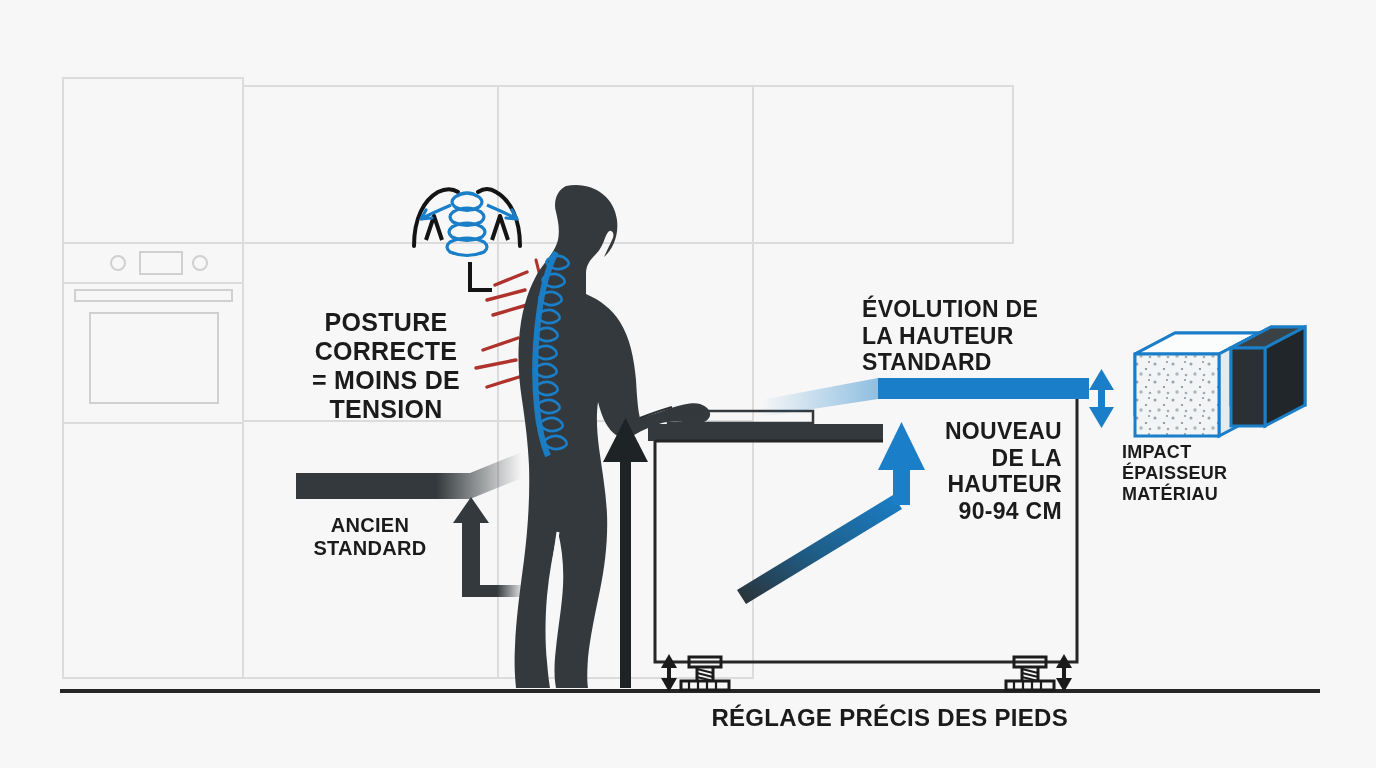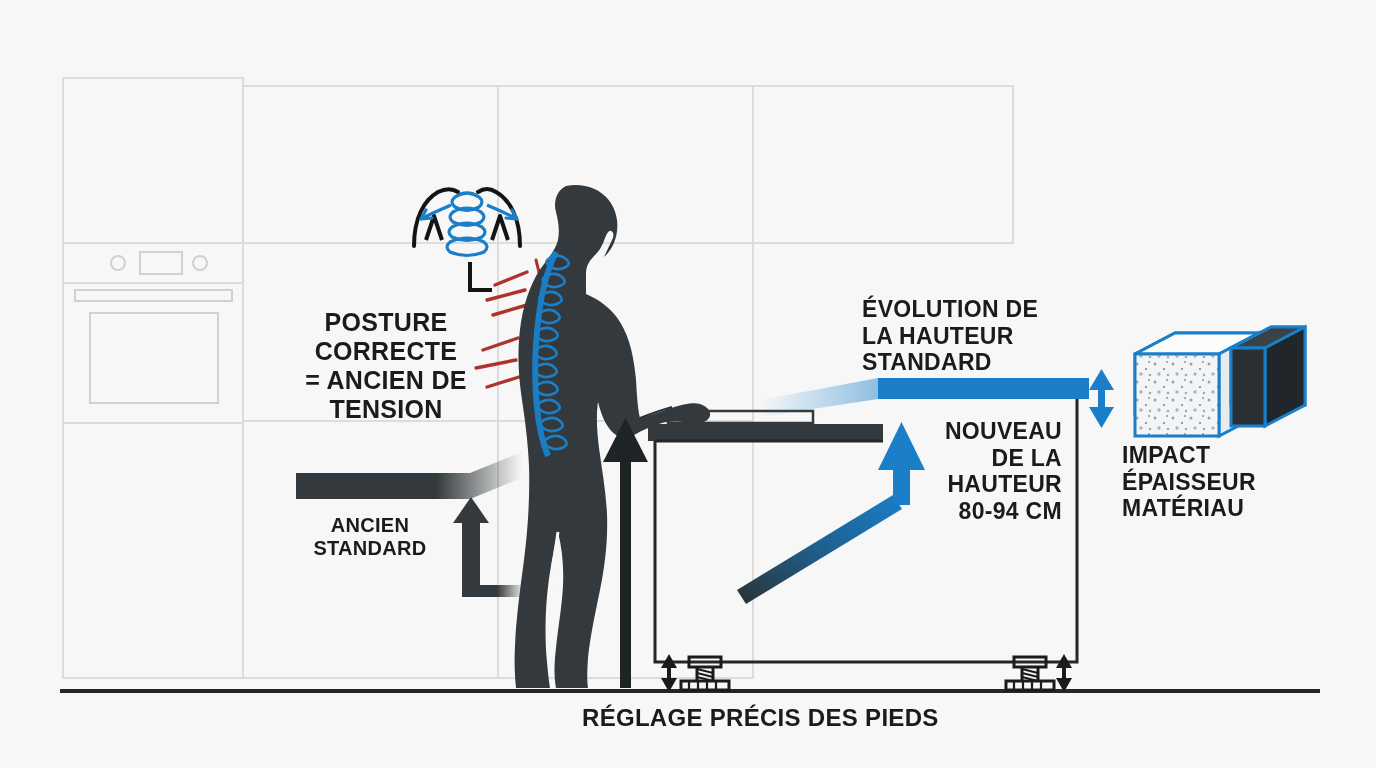--- a/index.html
+++ b/index.html
@@ -57,27 +57,27 @@
     top: 514px;
     width: 160px;
     text-align: center;
     font-size: 20px;
   }
   #impact-label {
     left: 1122px;
     top: 442px;
     width: 190px;
     text-align: left;
-    font-size: 23px;
+    font-size: 18px;
   }
   #feet-caption {
-    left: 582px;
+    left: 568px;
     top: 704px;
     width: 500px;
-    text-align: left;
+    text-align: right;
     font-size: 24px;
   }
 </style>
 </head>
 <body>
 
 <div id="stage">
 
   <svg id="art" viewBox="0 0 1376 768">
     <defs>
@@ -321,31 +321,31 @@
         <rect x="1062" y="662" width="4" height="22"></rect>
         <path d="M1064 654 L1072 668 L1056 668 Z"></path>
         <path d="M1064 692 L1072 678 L1056 678 Z"></path>
       </g>
     </g>
 
   </svg>
 
   <div class="lbl" id="posture-label">POSTURE
 CORRECTE
-= ANCIEN DE
+= MOINS DE
 TENSION</div>
 
   <div class="lbl" id="evolution-label">ÉVOLUTION DE
 LA HAUTEUR
 STANDARD</div>
 
   <div class="lbl" id="nouveau-label">NOUVEAU
 DE LA
 HAUTEUR
-80-94 CM</div>
+90-94 CM</div>
 
   <div class="lbl" id="ancien-label">ANCIEN
 STANDARD</div>
 
   <div class="lbl" id="impact-label">IMPACT
 ÉPAISSEUR
 MATÉRIAU</div>
 
   <div class="lbl" id="feet-caption">RÉGLAGE PRÉCIS DES PIEDS</div>
 

